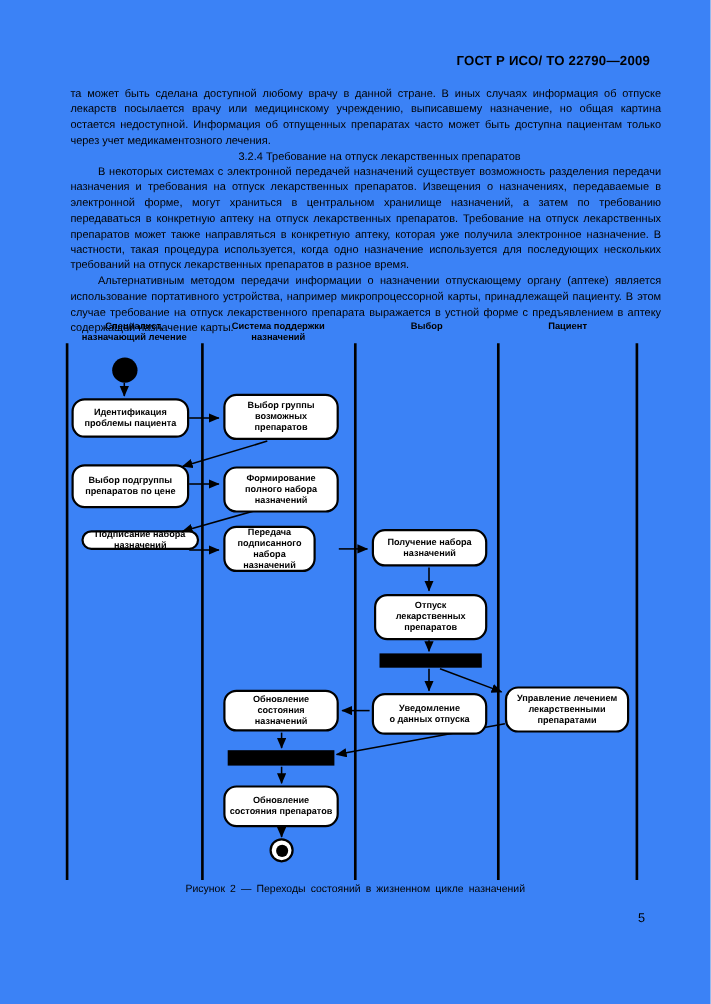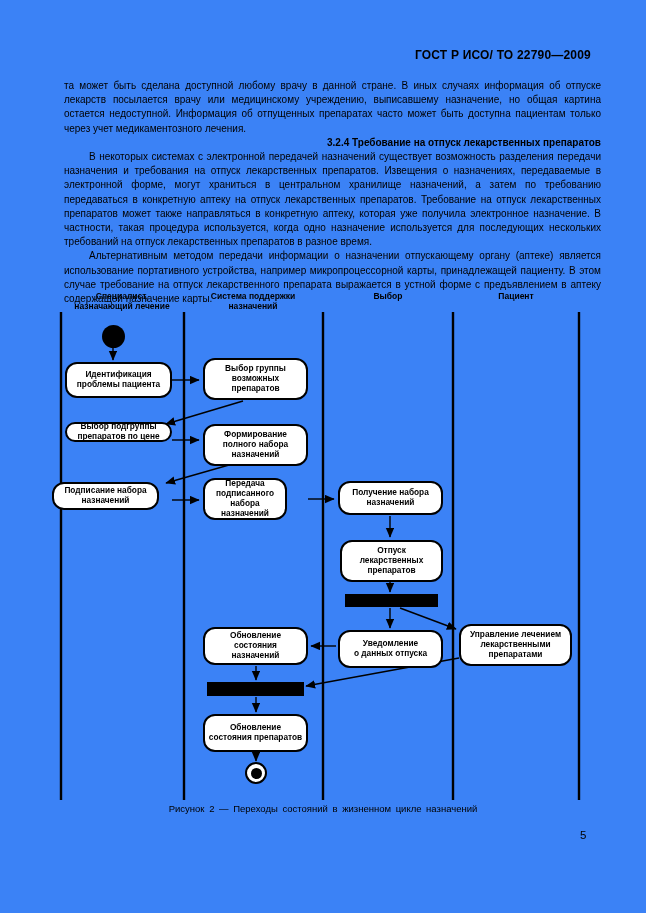--- a/index.html
+++ b/index.html
@@ -11,21 +11,21 @@
   .doc-code{
     position:absolute; top:48px; right:55px;
     font-size:12px; font-weight:bold; letter-spacing:.2px;
   }
   .body-text{
     position:absolute; left:64px; top:79px; width:537px;
     font-size:10px; line-height:14.2px; text-align:justify;
   }
   .para{margin:0; text-indent:25px;}
   .para.first{text-indent:0;}
-  .heading{margin:0; font-weight:bold; text-indent:25px; text-align:right;}
+  .heading{margin:0; font-weight:normal; text-indent:25px; text-align:center;}
   .overlay{position:absolute; left:0; top:0;}
   .lane-header{
     position:absolute; top:291px; width:150px; transform:translateX(-50%);
     text-align:center; font-size:8.5px; font-weight:bold; line-height:10px;
     white-space:pre-line;
   }
   .activity{
     position:absolute; box-sizing:border-box;
     border:2px solid #000; border-radius:12px; background:#fff;
     display:flex; align-items:center; justify-content:center;
@@ -104,26 +104,26 @@
   <div class="bar" style="left:207px; top:682px; width:97px; height:14px"></div>
   <div class="end-node">
     <div class="end-node-dot"></div>
   </div>
 
   <div class="activity" style="left:65px;  top:362px; width:107px; height:36px">Идентификация
 проблемы пациента</div>
   <div class="activity" style="left:203px; top:358px; width:105px; height:42px">Выбор группы
 возможных
 препаратов</div>
-  <div class="activity" style="left:65px;  top:422px; width:107px; height:20px">Выбор подгруппы
+  <div class="activity" style="left:65px;  top:422px; width:107px; height:40px">Выбор подгруппы
 препаратов по цене</div>
   <div class="activity" style="left:203px; top:424px; width:105px; height:42px">Формирование
 полного набора
 назначений</div>
-  <div class="activity" style="left:52px;  top:482px; width:107px; height:28px">Подписание набора
+  <div class="activity" style="left:74px;  top:482px; width:107px; height:18px">Подписание набора
 назначений</div>
   <div class="activity" style="left:203px; top:478px; width:84px; height:42px">Передача
 подписанного набора
 назначений</div>
   <div class="activity" style="left:338px; top:481px; width:105px; height:34px">Получение набора
 назначений</div>
   <div class="activity" style="left:340px; top:540px; width:103px; height:42px">Отпуск
 лекарственных
 препаратов</div>
   <div class="activity" style="left:459px; top:624px; width:113px; height:42px">Управление лечением

